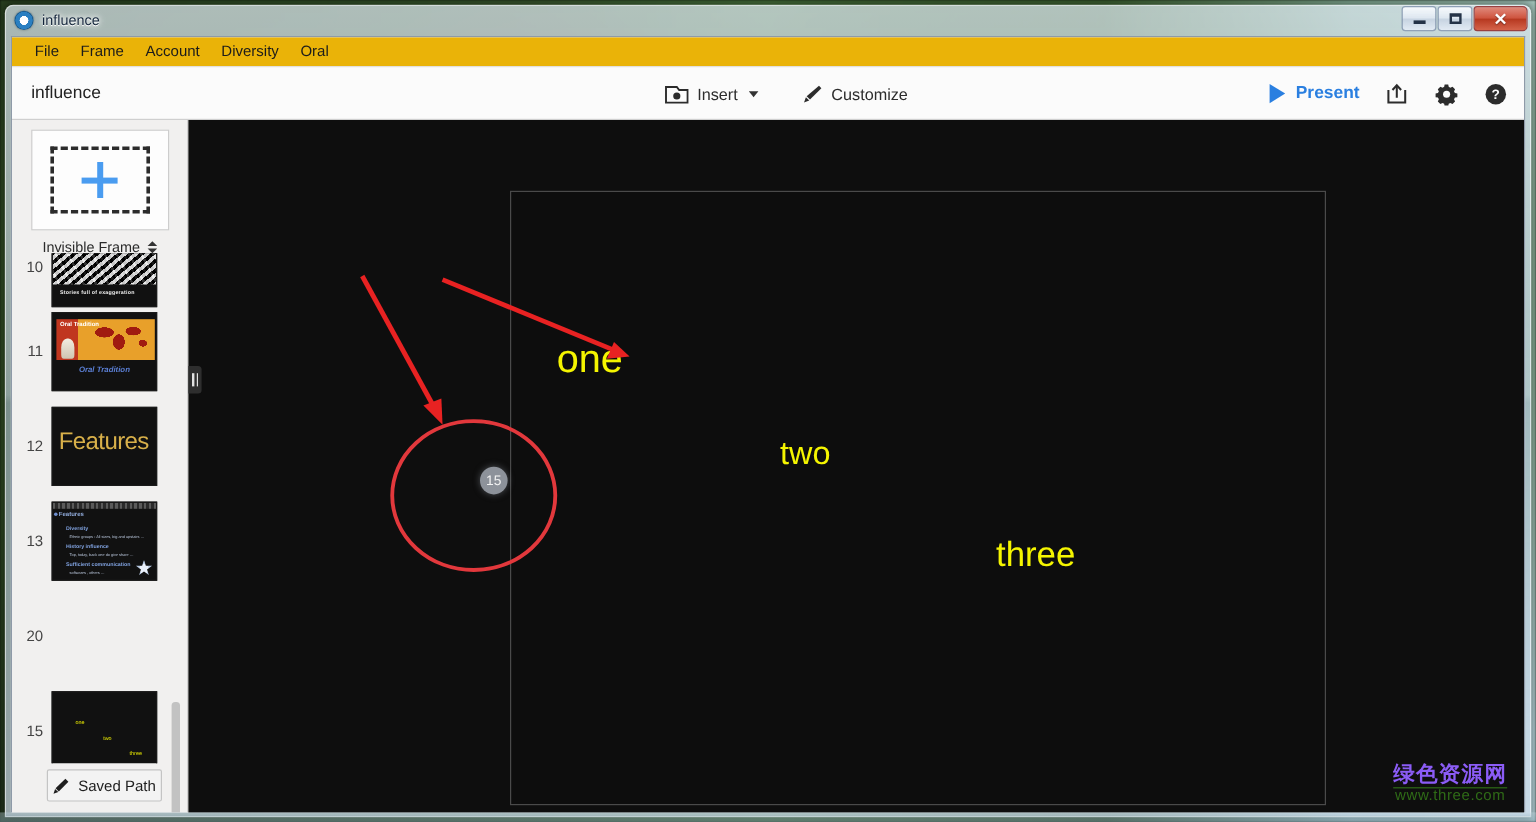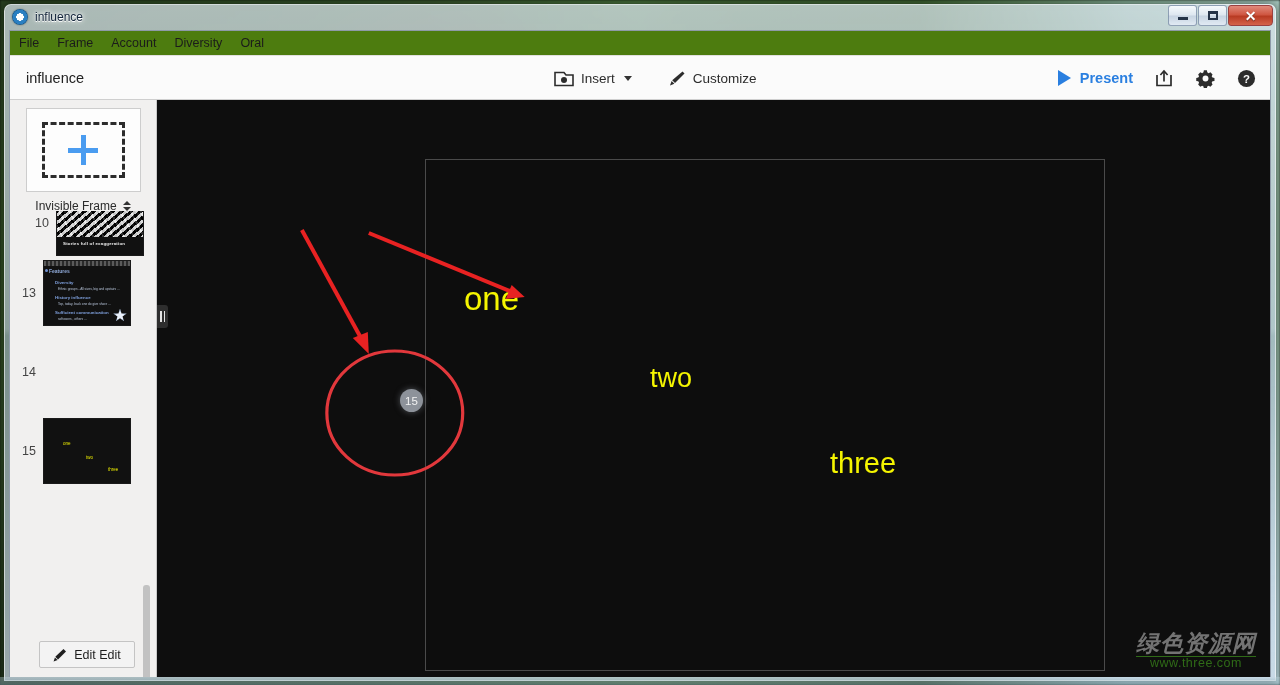--- a/index.html
+++ b/index.html
@@ -79,22 +79,22 @@
     position: absolute; left: 5px; top: 26px;
     width: 1262px; height: 647px;
     background: #f1f0ef;
     border: 1px solid #8e9aa8;
     border-bottom: none;
     overflow: hidden;
   }
 
   
   #menubar {
-    height: 25px; background: #4d7c0f;
-    display: flex; align-items: center; 
+    height: 25px; background: #eab308;
+    display: flex; align-items: center; padding-left: 10px;
     border-bottom: 1px solid #e2e0de;
   }
   .menu-item {
     font-size: 12.5px; color: #1b1b1b; padding: 3px 9px; cursor: default;
   }
 
   
   #toolbar {
     height: 44px; background: #fbfbfb;
     border-bottom: 1px solid #cfcfcf;
@@ -252,22 +252,22 @@
     font-size: 11.5px; box-shadow: 0 0 6px rgba(140,145,155,0.5);
     cursor: pointer;
   }
 
   #annot-svg { position: absolute; left: 0; top: 0; width: 100%; height: 100%;
                pointer-events: none; }
 
   #watermark {
     position: absolute; right: 14px; bottom: 7px; text-align: center; line-height: 1.1;
   }
-  #wm-cn { font-size: 23px; color: #737373; font-weight: bold; letter-spacing: 1px;
-           font-family: "DejaVu Sans", sans-serif; font-style: italic; }
+  #wm-cn { font-size: 18px; color: #8b5cf6; font-weight: bold; letter-spacing: 1px;
+           font-family: "DejaVu Sans", sans-serif; }
   #wm-url { font-size: 12.5px; color: #2f6b17; letter-spacing: .5px; border-top: 1px solid #2f6b17; }
 
   
   #bottom-edge {
     position: absolute; left: 0; bottom: 0; width: 1280px; height: 8px;
     background: linear-gradient(180deg, rgba(200,220,230,0.35), rgba(120,150,160,0.55));
   }
 </style>
 </head>
 <body>
@@ -367,70 +367,87 @@
         <div id="frame-select">
           <span>Invisible Frame</span>
           <span class="updown">
             <span class="ud-up"></span>
               <span class="ud-dn"></span>
           </span>
         </div>
 
         <div id="thumb-list">
 
-          <div class="thumb-row" style="height:60px;margin-top:-18px;justify-content:center;">
+          <div class="thumb-row" style="height:60px;margin-top:-18px;">
             <div class="thumb-num">10</div>
             <div class="thumb">
               <div class="t10-photo"></div>
 
               <div class="t10-cap">Stories full of exaggeration</div>
             </div>
           </div>
 
-
+          <div class="thumb-row">
+            <div class="thumb-num">11</div>
+            <div class="thumb">
+              <div class="t11-img">
+                <div class="t11-map"></div>
+                <div class="t11-ot">Oral Tradition</div>
+                <div class="t11-fig"></div>
+              </div>
+              <div class="t11-title">Oral Tradition</div>
+            </div>
+          </div>
+
+          <div class="thumb-row">
+            <div class="thumb-num">12</div>
+            <div class="thumb">
+              <div class="t12-text">Features</div>
+            </div>
+          </div>
 
           <div class="thumb-row">
             <div class="thumb-num">13</div>
             <div class="thumb">
               <div class="t13-top"></div>
               <div class="t13-dot" style="top:8px"></div>
               <div class="t13-h">Features</div>
               <div class="t13-sec" style="top:19px">Diversity</div>
               <div class="t13-sub" style="top:26px">Ethnic groups  -  All sizes, big and  upstairs  …</div>
               <div class="t13-sec" style="top:34px">History influence</div>
               <div class="t13-sub" style="top:41px">Top, today, back  one  do give share  …</div>
               <div class="t13-sec" style="top:49px">Sufficient communication</div>
               <div class="t13-sub" style="top:56px">softwares  , others  …</div>
               <div class="t13-star"></div>
             </div>
           </div>
 
           <div class="thumb-row">
-            <div class="thumb-num">14</div>
+            <div class="thumb-num">20</div>
           </div>
 
           <div class="thumb-row">
             <div class="thumb-num">15</div>
             <div class="thumb">
               <div class="t15-a">one</div>
               <div class="t15-b">two</div>
               <div class="t15-c">three</div>
             </div>
           </div>
 
         </div>
 
         <div id="thumb-scrollbar"></div>
 
         <div id="editpath-btn">
           <svg width="14" height="14" viewBox="0 0 14 14">
             <path d="M10.5 1 L13 3.5 L5 11.5 L2.3 8.8 Z" fill="#1f1f1f"></path>
             <path d="M1.9 9.4 L4.6 12.1 L0.6 13.4 Z" fill="#1f1f1f"></path>
           </svg>
-          <span>Edit Edit</span>
+          <span>Saved Path</span>
         </div>
       </div>
 
       <div id="splitter">
         <span class="sp-bar"></span>
           <span class="sp-bar"></span>
       </div>
 
       <div id="canvas">
 

